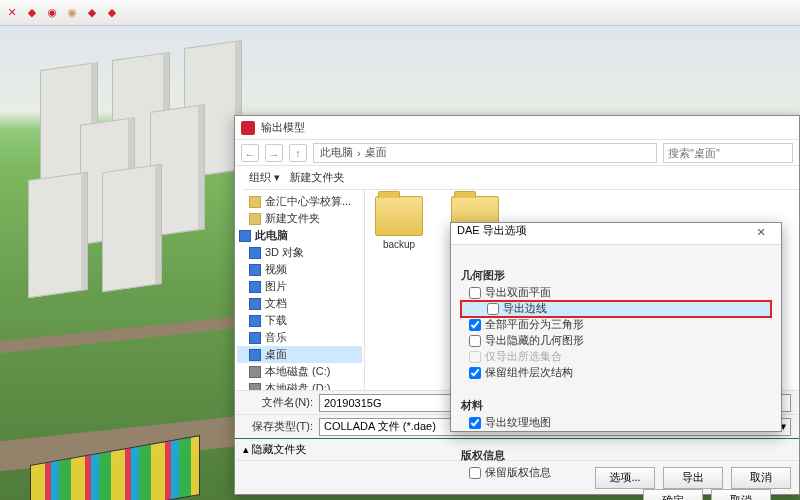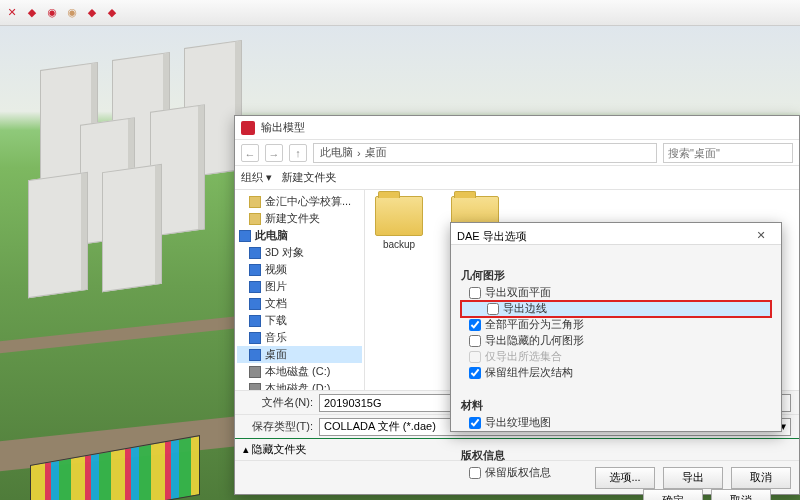--- a/index.html
+++ b/index.html
@@ -16,21 +16,21 @@
 .colorful { position:absolute; width:170px; height:60px; left:30px; bottom:-10px; background: repeating-linear-gradient(90deg,#e8d23a 0 14px,#e33759 14px 20px,#1aa9d9 20px 28px,#35b44a 28px 40px); border:1px solid #333; transform: skewY(-10deg); opacity:.95;}
 
 
 .dlg-save { position:absolute; left:234px; top:115px; width:566px; height:380px; background:#fff; border:1px solid #8a8a8a; box-shadow:0 4px 14px rgba(0,0,0,.3); display:flex; flex-direction:column; }
 .dlg-title { height:24px; background:#fff; border-bottom:1px solid #e3e3e3; display:flex; align-items:center; padding:0 6px; gap:6px; color:#333; }
 .dlg-title .icn { width:14px; height:14px; background:#c23; border-radius:2px; }
 .dlg-nav { height:26px; border-bottom:1px solid #e3e3e3; display:flex; align-items:center; padding:0 6px; gap:6px; color:#555; }
 .dlg-nav .arrow { width:18px; height:18px; border:1px solid #ccc; border-radius:2px; display:flex; align-items:center; justify-content:center; color:#888; }
 .dlg-nav .path { flex:1; border:1px solid #ccc; height:20px; display:flex; align-items:center; padding:0 6px; gap:4px; }
 .dlg-nav .search { width:130px; height:20px; border:1px solid #ccc; padding:0 4px; color:#999; background:#fff; }
-.dlg-cmd { height:24px; border-bottom:1px solid #e3e3e3; display:flex; align-items:center; padding:0 6px; gap:10px; color:#333; }
+.dlg-cmd { height:24px; border-bottom:1px solid #e3e3e3; display:flex; align-items:center; padding:0 6px; gap:10px; color:#333;margin-left:8px; }
 .dlg-cmd .dd { display:flex; align-items:center; gap:3px; }
 .dlg-body { flex:1; display:flex; min-height:0; }
 .tree { width:130px; border-right:1px solid #e3e3e3; overflow:auto; padding:3px 2px; color:#333; }
 .tree .node { display:flex; align-items:center; gap:4px; padding:1px 2px 1px 12px; white-space:nowrap; }
 .tree .node.sel { background:#cde8ff; }
 .tree .ic { width:12px; height:12px; background:#e2c46a; border:1px solid #c9a93e; }
 .tree .ic.blue { background:#3a7ad9; border-color:#2a5fb0; }
 .tree .ic.drv { background:#8c8c8c; border-color:#666; }
 .tree .grp { font-weight:bold; padding-left:2px; }
 .files { flex:1; padding:6px; display:flex; gap:20px; align-items:flex-start; position:relative; }
@@ -42,21 +42,21 @@
 .fn-row { height:24px; border-top:1px solid #e3e3e3; display:flex; align-items:center; padding:0 8px; gap:6px; background:#f5f5f5; }
 .fn-row label { width:70px; text-align:right; color:#333; }
 .fn-row .inp { flex:1; height:18px; border:1px solid #999; background:#fff; padding:0 4px; }
 .fn-row .sel { flex:1; height:18px; border:1px solid #999; background:#fff; padding:0 4px; display:flex; align-items:center; justify-content:space-between;}
 .hide-row { height:22px; border-top:1px solid #15803d; display:flex; align-items:center; padding:0 8px; gap:8px; background:#f5f5f5; }
 .btn-row { height:34px; border-top:1px solid #e3e3e3; display:flex; align-items:center; justify-content:flex-end; padding:0 8px; gap:8px; background:#f5f5f5;}
 .wbtn { min-width:60px; height:22px; border:1px solid #adadad; background:linear-gradient(#fefefe,#e6e6e6); display:flex; align-items:center; justify-content:center; padding:0 10px; }
 
 
 .dlg-opt { position:absolute; left:450px; top:222px; width:332px; height:210px; background:#f5f5f5; border:1px solid #8a8a8a; box-shadow:0 4px 14px rgba(0,0,0,.35); z-index:5; }
-.dlg-opt .ohdr { height:22px; background:#fff; border-bottom:1px solid #ddd; display:flex; align-items:flex-end; justify-content:space-between; padding:0 6px; font-size:11px; }
+.dlg-opt .ohdr { height:22px; background:#fff; border-bottom:1px solid #ddd; display:flex; align-items:flex-start; justify-content:space-between; padding:0 6px; font-size:11px; }
 .dlg-opt .obody { padding:6px 10px 4px; color:#333; }
 .dlg-opt .sect { font-weight:bold; margin:17px 0 2px; }
 .dlg-opt .optline { display:flex; align-items:center; gap:4px; padding:0 0 1px 8px; font-size:11px; }
 .dlg-opt .optline.hl { outline:2px solid #d22; outline-offset:-1px; background:#fff;padding-left:26px; }
 .dlg-opt .optline.sel { background:#cde8ff; }
 .dlg-opt .optline.dis { color:#aaa; }
 .dlg-opt input[type=checkbox]{ width:12px; height:12px; }
 .dlg-opt .obtns { display:flex; justify-content:flex-end; gap:8px; padding:4px 10px; }
 .redring { position:absolute; border:3px solid #d22; pointer-events:none; }
 .closex { width:28px; height:18px; display:flex; align-items:center; justify-content:center; color:#555; border:1px solid transparent;}

